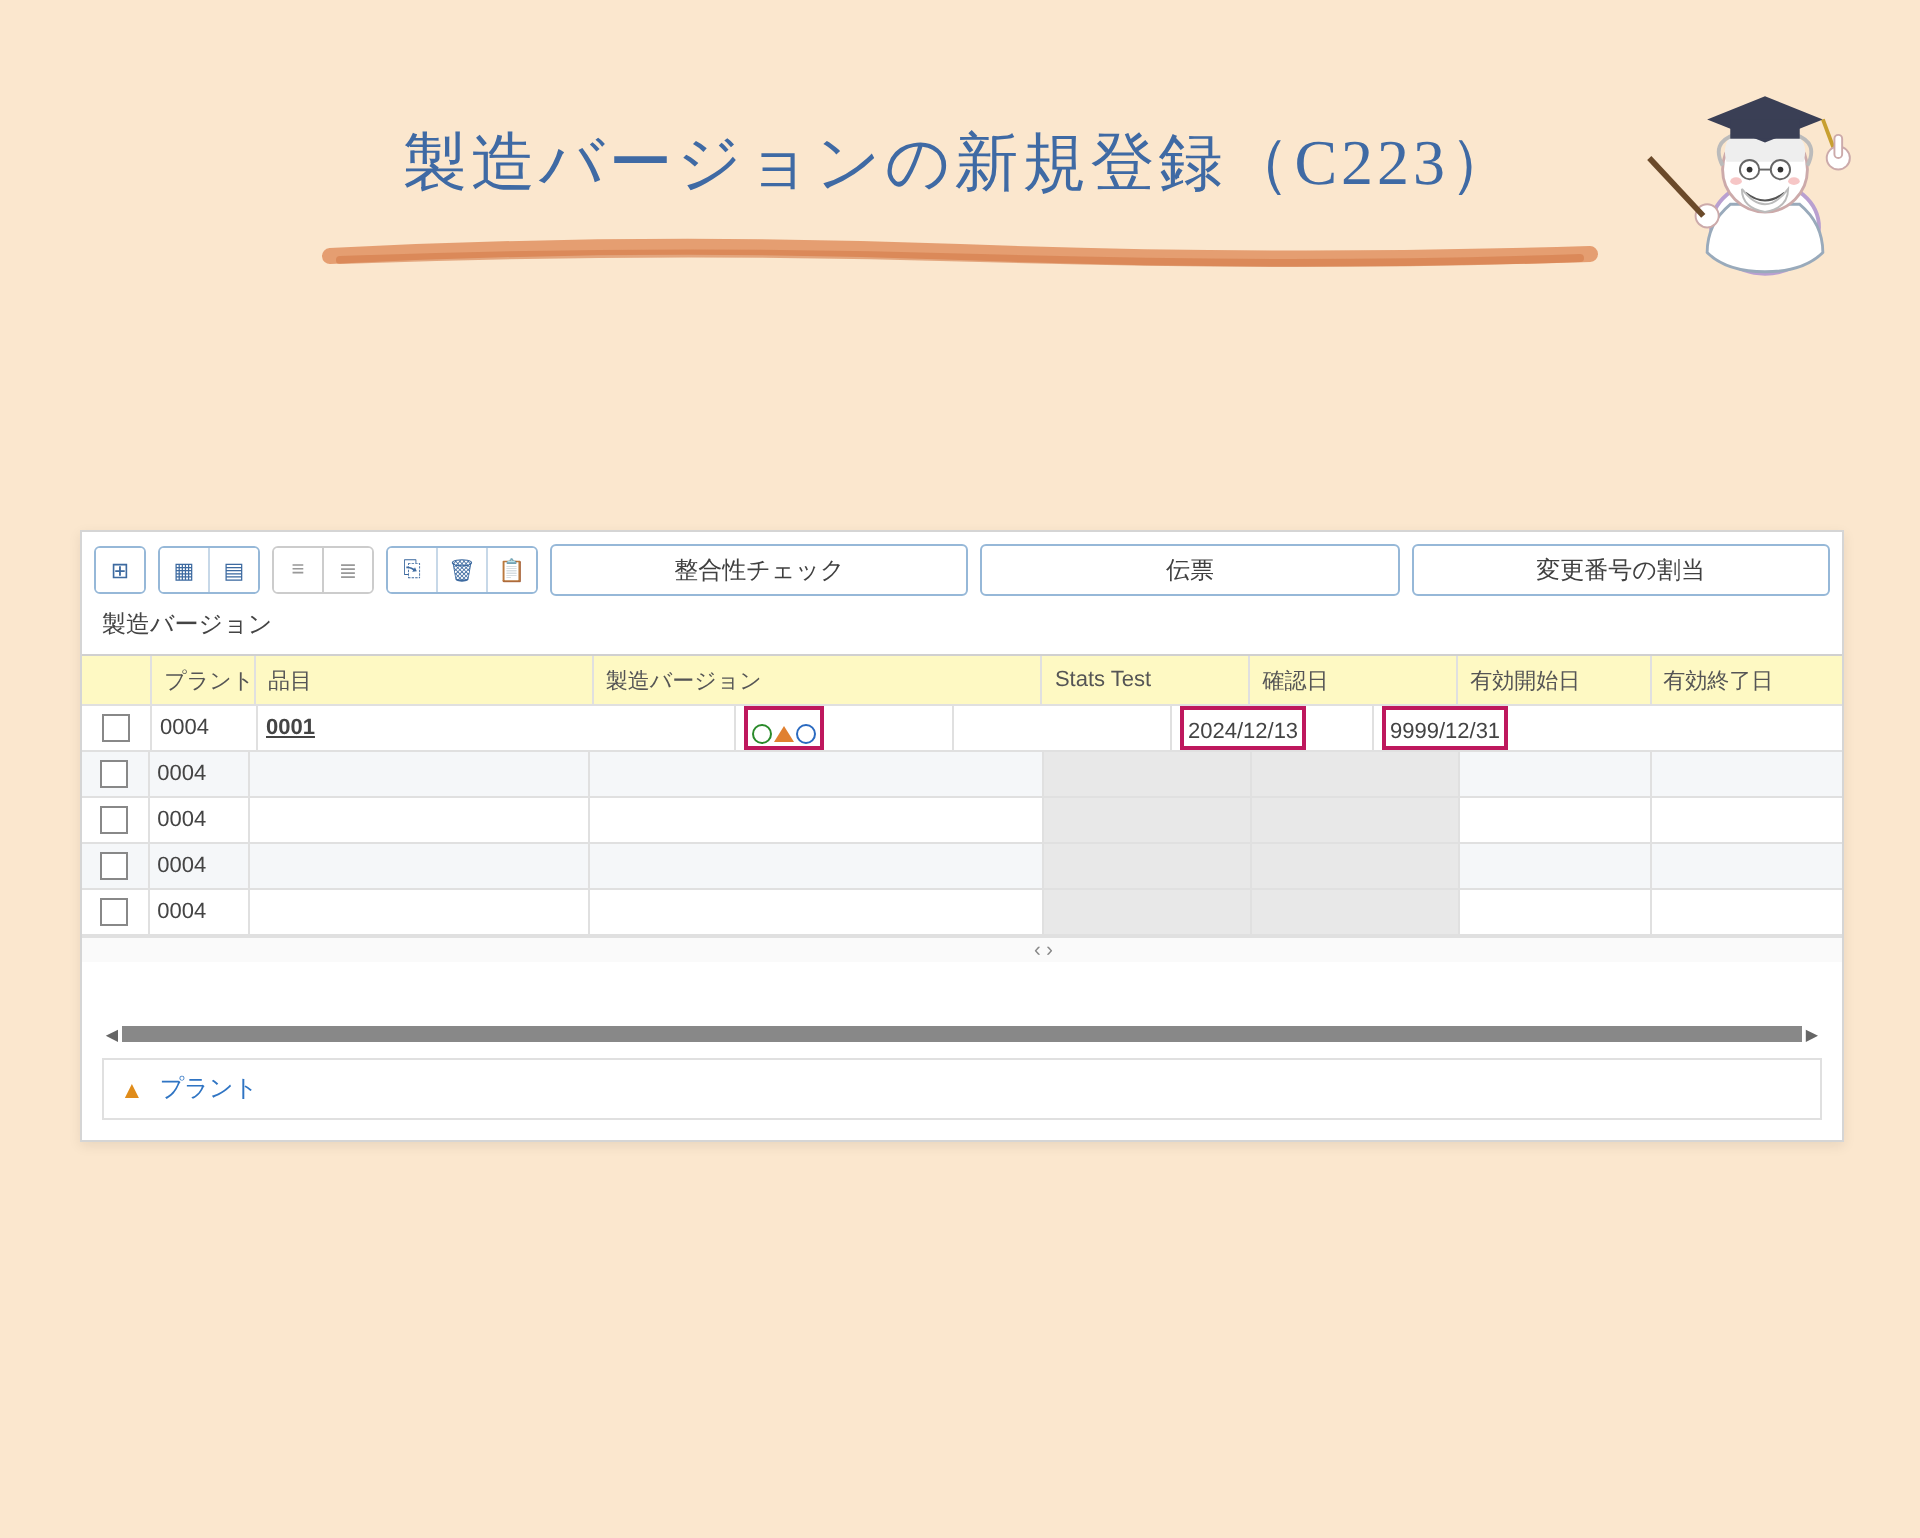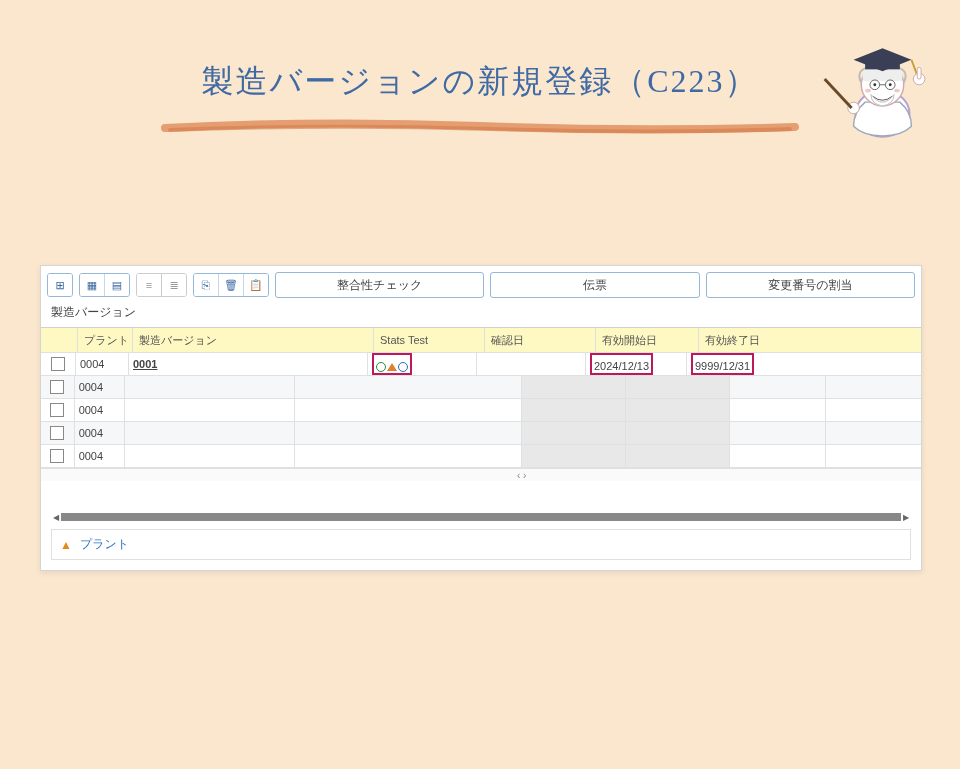--- a/index.html
+++ b/index.html
@@ -246,20 +246,21 @@
       <div class="wide-btn last">伝票</div>
       <div class="wide-btn">変更番号の割当</div>
     </div>
 
     <div class="section-label">製造バージョン</div>
 
     <div class="grid">
       <div class="grid-row header">
         <div class="cell c-chk header"></div>
         <div class="cell c-plant header">プラント</div>
+        <div class="cell c-item header">品目</div>
         <div class="cell c-ver header">製造バージョン</div>
         <div class="cell c-stats header">Stats Test</div>
         <div class="cell c-kakunin header">確認日</div>
         <div class="cell c-start header">有効開始日</div>
         <div class="cell c-end header">有効終了日</div>
       </div>
 
       <div class="grid-row">
         <div class="cell c-chk">
             <div class="cb"></div>

